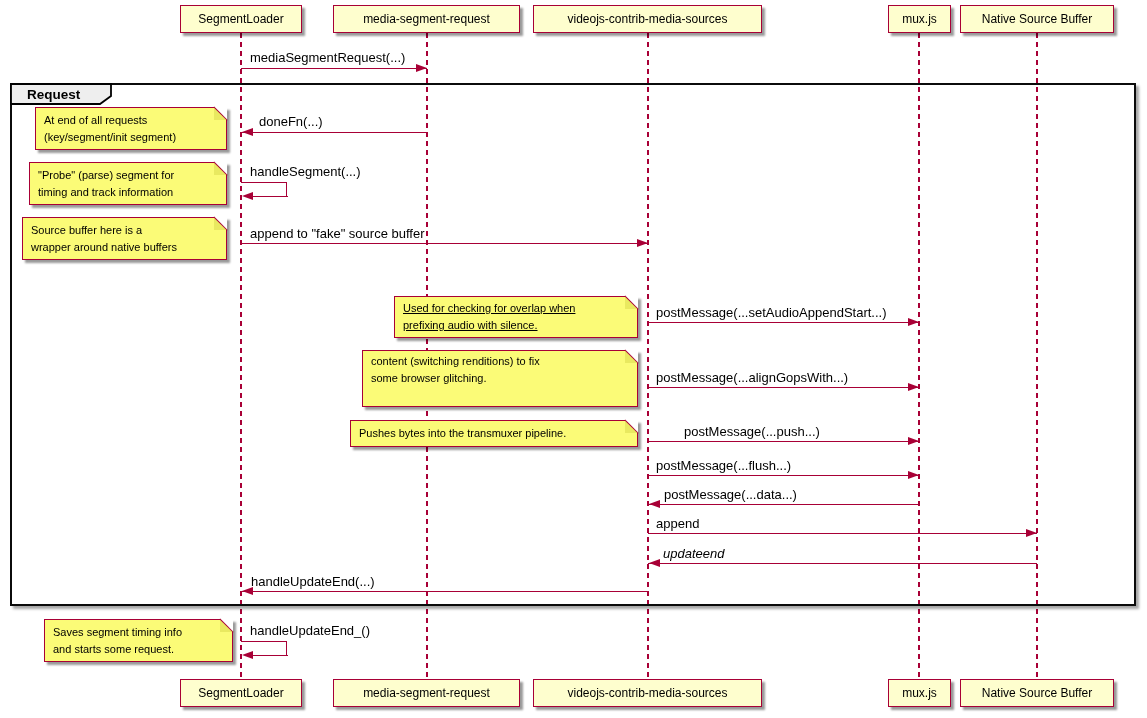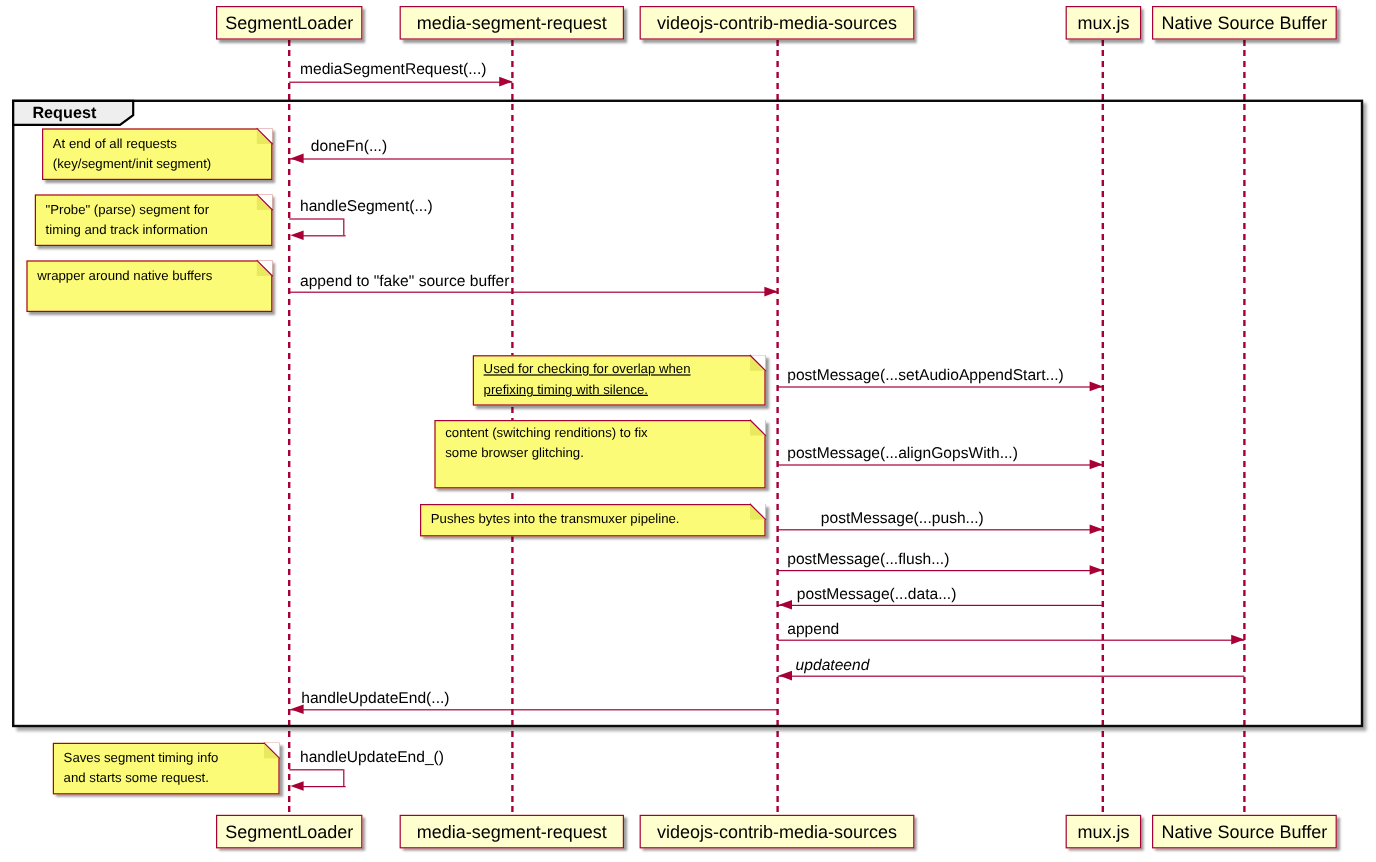--- a/index.html
+++ b/index.html
@@ -6,21 +6,21 @@
   #stage{position:relative;width:1147px;height:718px;background:#ffffff;overflow:hidden;
          font-family:"Liberation Sans","DejaVu Sans",sans-serif;color:#000;}
   .lifeline{position:absolute;width:1.4px;
             background:repeating-linear-gradient(180deg,#A80036 0 5px,transparent 5px 9px);}
   .frame{position:absolute;border:2px solid #0b0b0b;background:transparent;
          box-shadow:3px 3px 2.5px rgba(0,0,0,0.35);box-sizing:border-box;}
   .frame svg{position:absolute;top:-2px;left:-2px;overflow:visible;}
   .frame svg text{font-family:"Liberation Sans","DejaVu Sans",sans-serif;font-weight:bold;font-size:13.5px;fill:#000;}
   .pbox{position:absolute;height:28px;background:#FEFECE;border:1.8px solid #A80036;
         box-shadow:2.5px 2.5px 2px rgba(0,0,0,0.40);box-sizing:border-box;
-        display:flex;align-items:center;justify-content:center;font-size:15px;white-space:nowrap;}
+        display:flex;align-items:center;justify-content:center;font-size:12px;white-space:nowrap;}
   .note{position:absolute;background:#FBFB77;border:1.2px solid #A80036;
         box-shadow:2.5px 2.5px 2px rgba(0,0,0,0.40);box-sizing:border-box;font-size:11px;}
   .note-line{padding-left:8px;padding-right:14px;line-height:17px;white-space:nowrap;}
   .note-cut{position:absolute;top:-1.2px;right:-1.2px;width:13px;height:13px;
             background:linear-gradient(to bottom left,#ffffff 50%,#E9E960 50%);}
   .note-cut-line{position:absolute;top:6px;left:-3.2px;width:19px;height:1.2px;
                  background:#A80036;transform:rotate(45deg);}
   .msg-label{position:absolute;font-size:13px;line-height:16px;white-space:nowrap;}
   .msg-label.italic{font-style:italic;}
   .mline{position:absolute;height:0;border-top:1.6px solid #A80036;}
@@ -121,28 +121,29 @@
       </div>
     </div>
     <div class="note" style="left: 29px; top: 162px; width: 198px; height: 43px; padding-top: 3.5px;">
       <div class="note-line">"Probe" (parse) segment for</div>
       <div class="note-line">timing and track information</div>
       <div class="note-cut">
         <div class="note-cut-line"></div>
       </div>
     </div>
     <div class="note" style="left: 22px; top: 217px; width: 205px; height: 43px; padding-top: 3.5px;">
+      <div class="note-line">Source buffer here is a</div>
       <div class="note-line">wrapper around native buffers</div>
       <div class="note-cut">
         <div class="note-cut-line"></div>
       </div>
     </div>
     <div class="note" style="left: 394px; top: 296px; width: 244px; height: 42px; padding-top: 3px; text-decoration: underline;">
       <div class="note-line">Used for checking for overlap when</div>
-      <div class="note-line">prefixing timing with silence.</div>
+      <div class="note-line">prefixing audio with silence.</div>
       <div class="note-cut">
         <div class="note-cut-line"></div>
       </div>
     </div>
     <div class="note" style="left: 362px; top: 350px; width: 276px; height: 57px; padding-top: 2px;">
       <div class="note-line">content (switching renditions) to fix</div>
       <div class="note-line">some browser glitching.</div>
       <div class="note-cut">
         <div class="note-cut-line"></div>
       </div>

